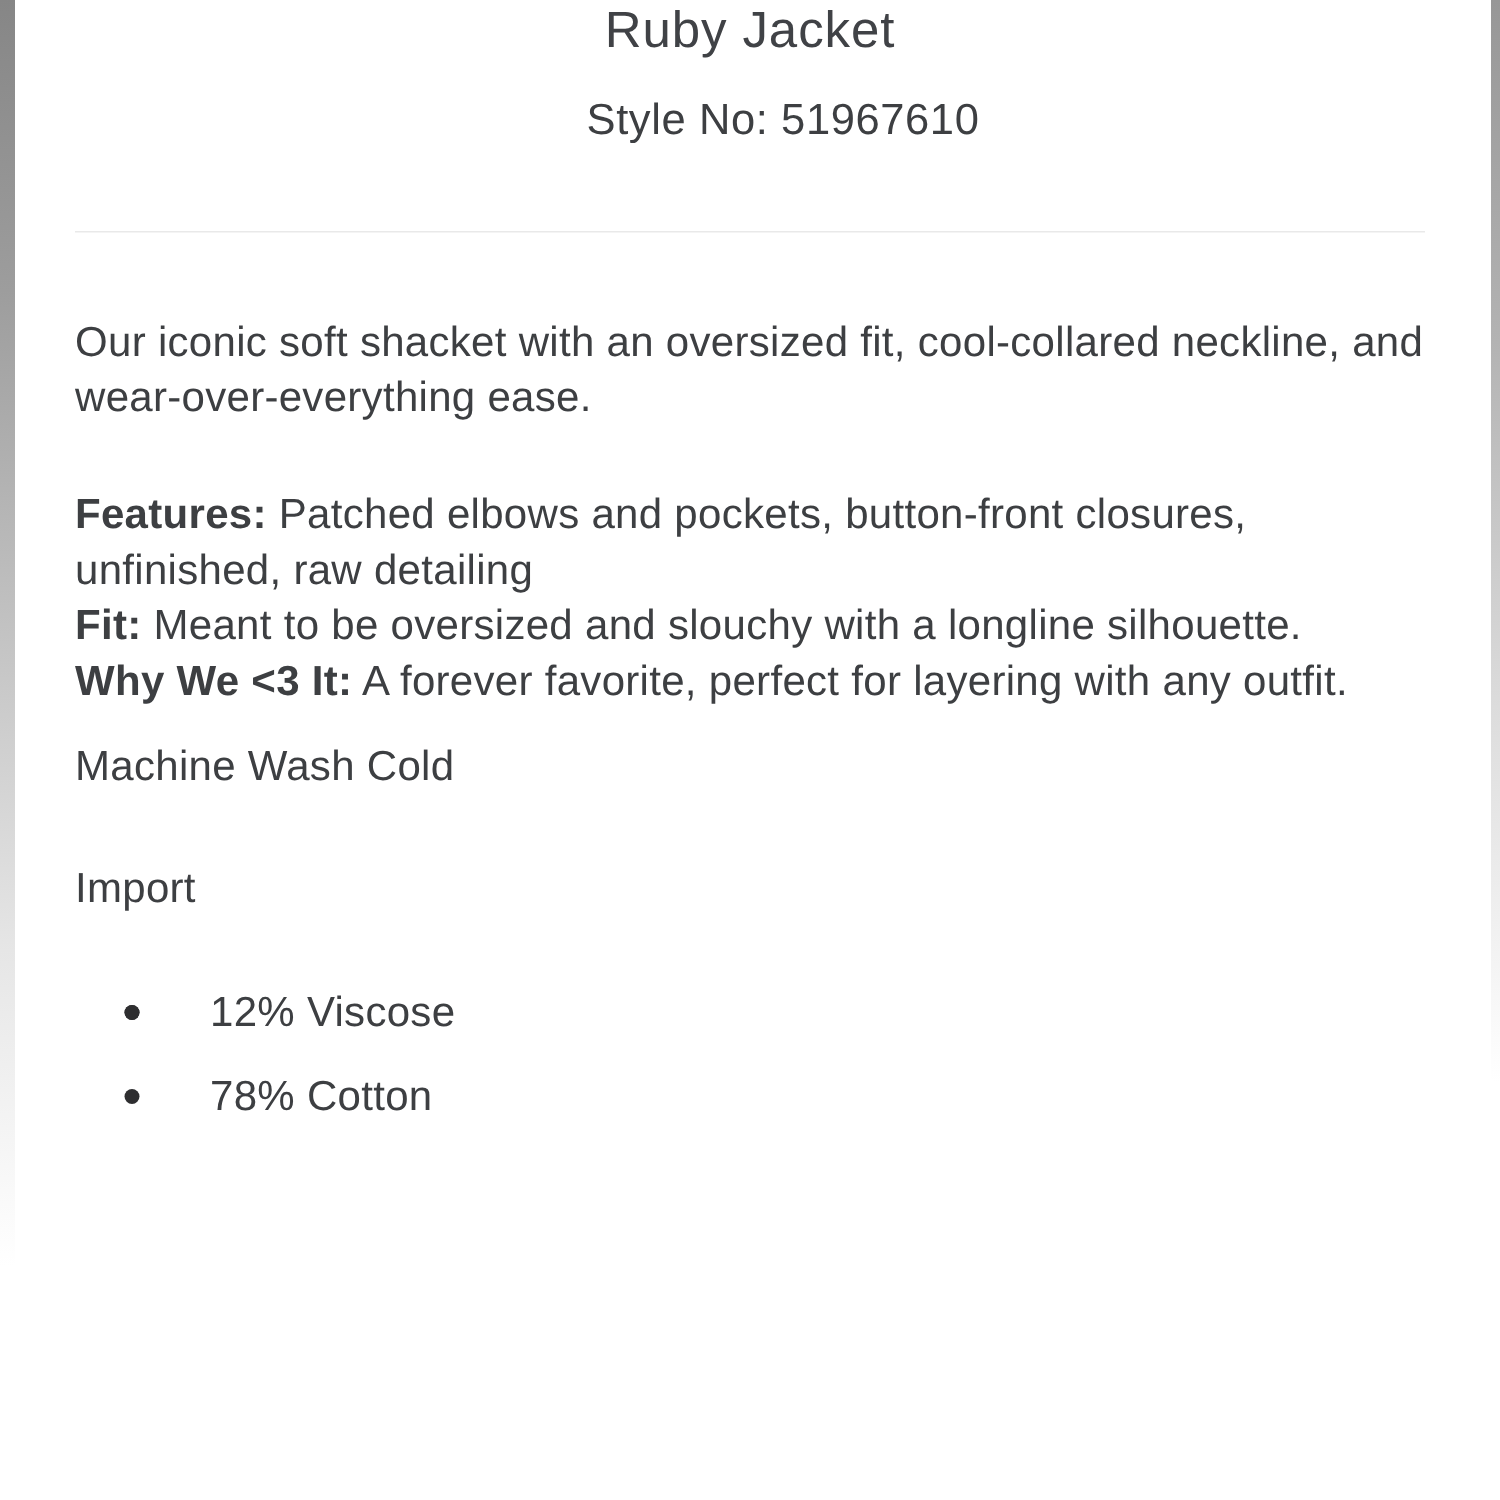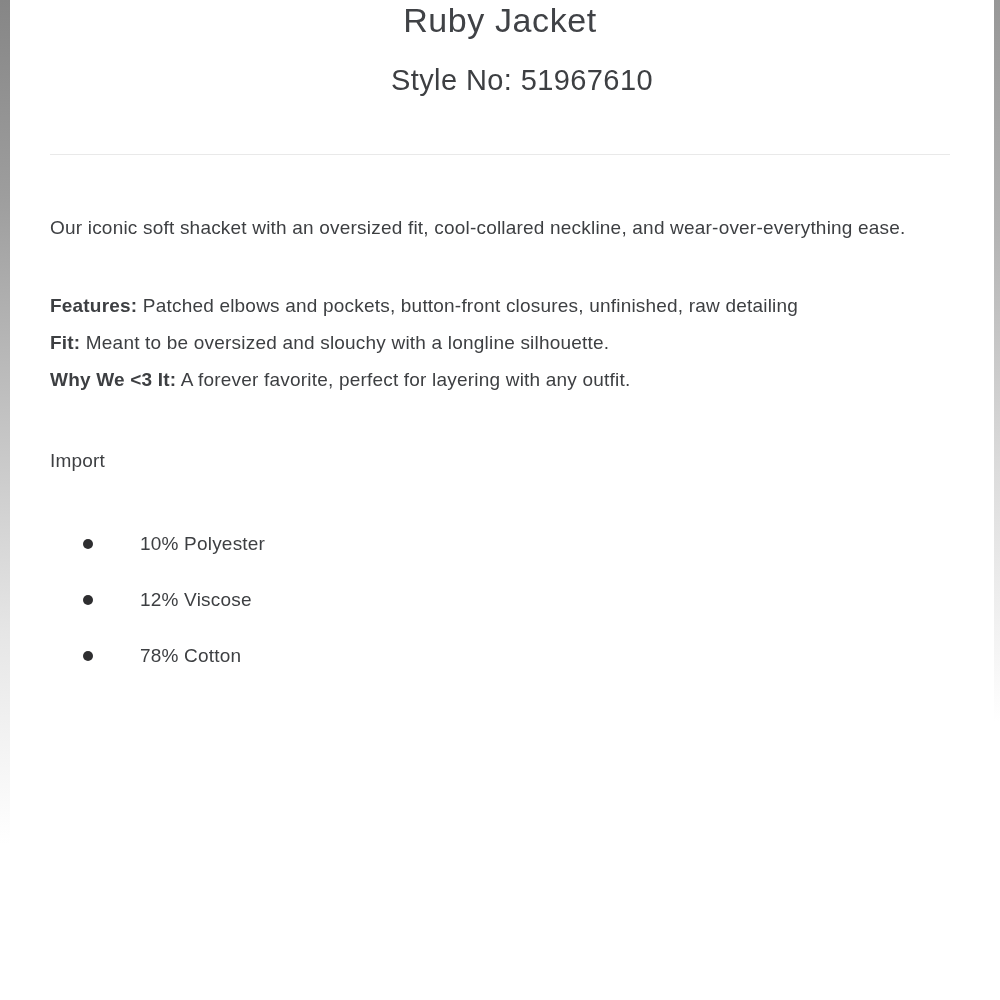--- a/index.html
+++ b/index.html
@@ -51,21 +51,21 @@
     margin-top: 22px;
     margin-left: 44px;
   }
   .divider {
     border: none;
     border-top: 1px solid #e9e9e9;
     margin: 56px 50px 0 50px;
   }
   .content {
     padding: 0 40px 0 50px;
-    font-size: 19px;
+    font-size: 28px;
     line-height: 37px;
     letter-spacing: 0.2px;
   }
   .intro-paragraph {
     margin: 54px 0 0 0;
   }
   .detail-lines {
     margin: 41px 0 0 0;
   }
   .detail-line b {
@@ -117,22 +117,23 @@
 
   <p class="intro-paragraph">Our iconic soft shacket with an oversized fit, cool-collared neckline, and wear-over-everything ease.</p>
 
   <div class="detail-lines">
     <div class="detail-line"><b>Features:</b><span> Patched elbows and pockets, button-front closures, unfinished, raw detailing</span></div>
     <div class="detail-line"><b>Fit:</b><span> Meant to be oversized and slouchy with a longline silhouette.</span></div>
     <div class="detail-line"><b>Why We &lt;3 It:</b><span> A forever favorite, perfect for layering with any outfit.</span></div>
   </div>
 
 
+  <p class="care-instruction">Machine Wash Cold</p>
 
   <p class="origin">Import</p>
 
   <ul class="materials">
-    <li><span class="bullet-dot"></span><span>10% Polyester</span></li>
+    <li><span class="bullet-dot"></span></li>
     <li><span class="bullet-dot"></span><span>12% Viscose</span></li>
     <li><span class="bullet-dot"></span><span>78% Cotton</span></li>
   </ul>
 
 </div>
 
 </body></html>

